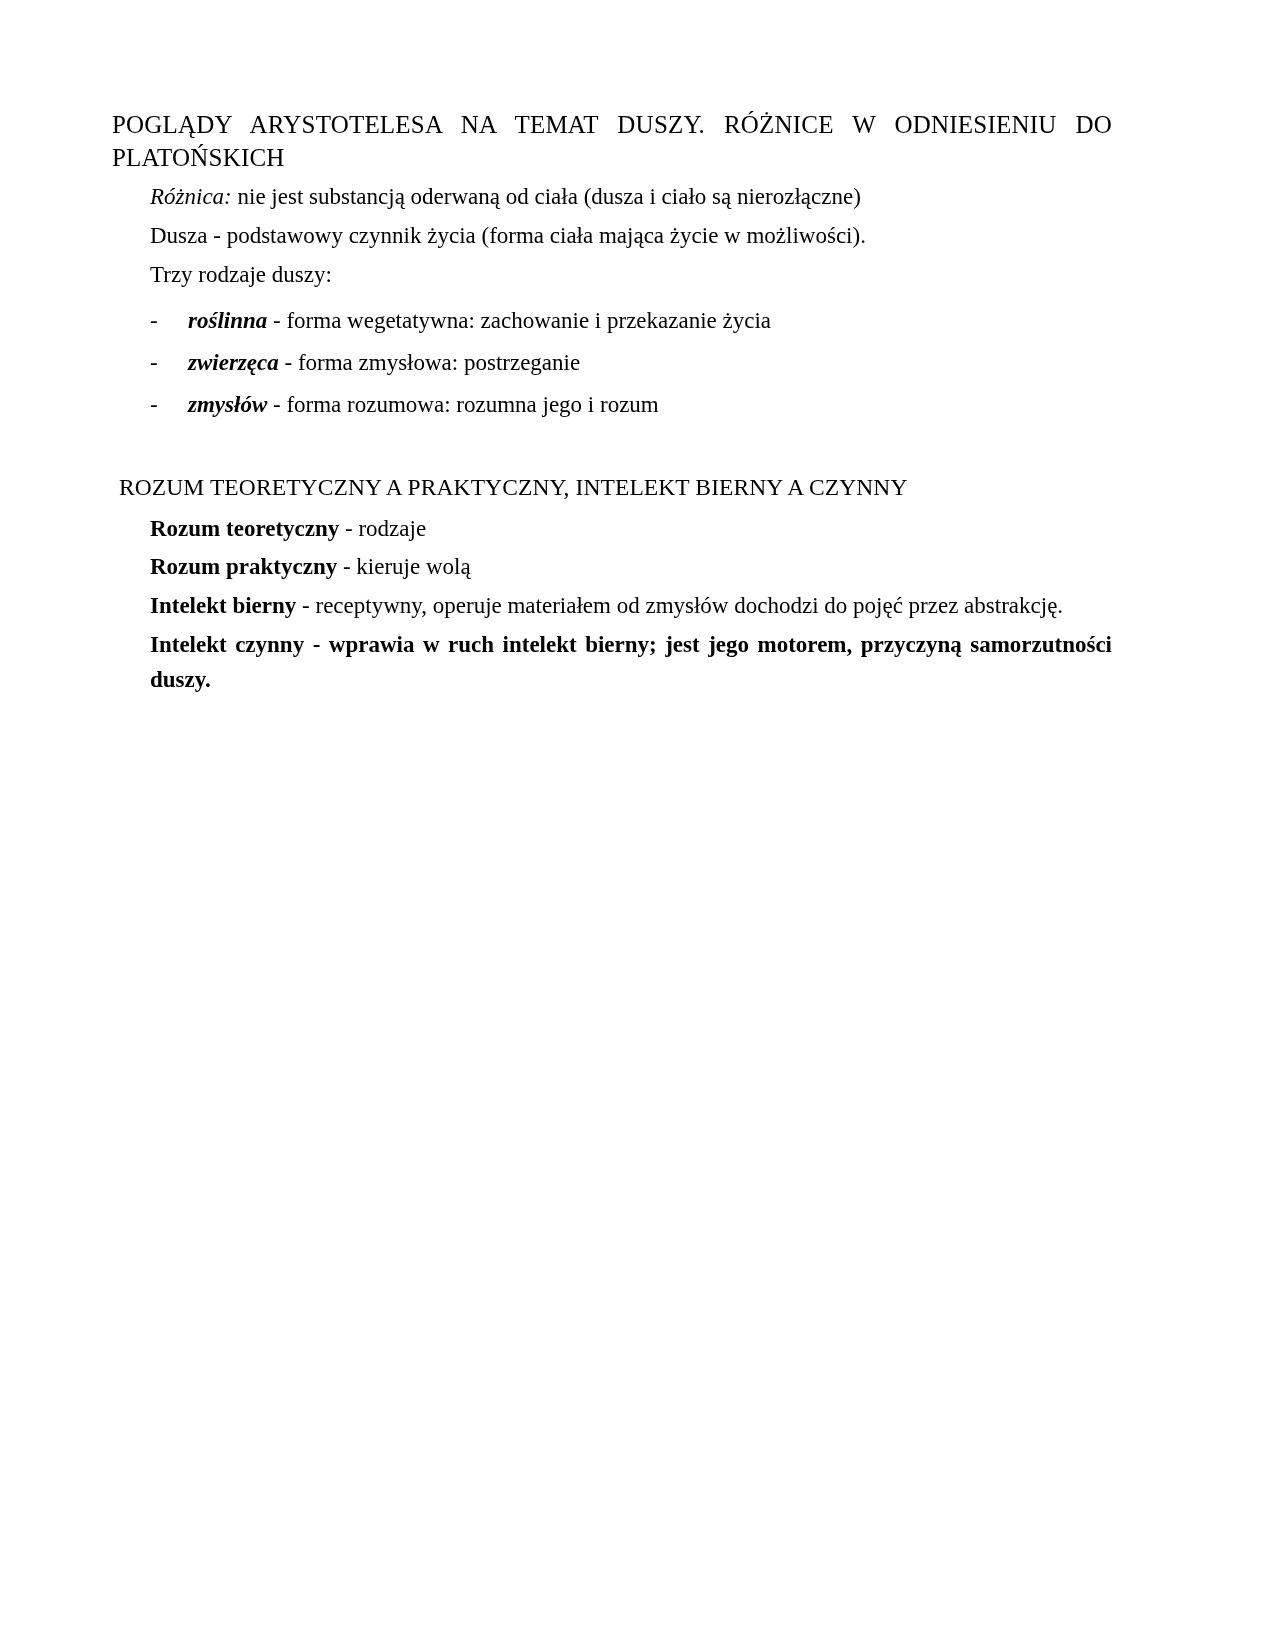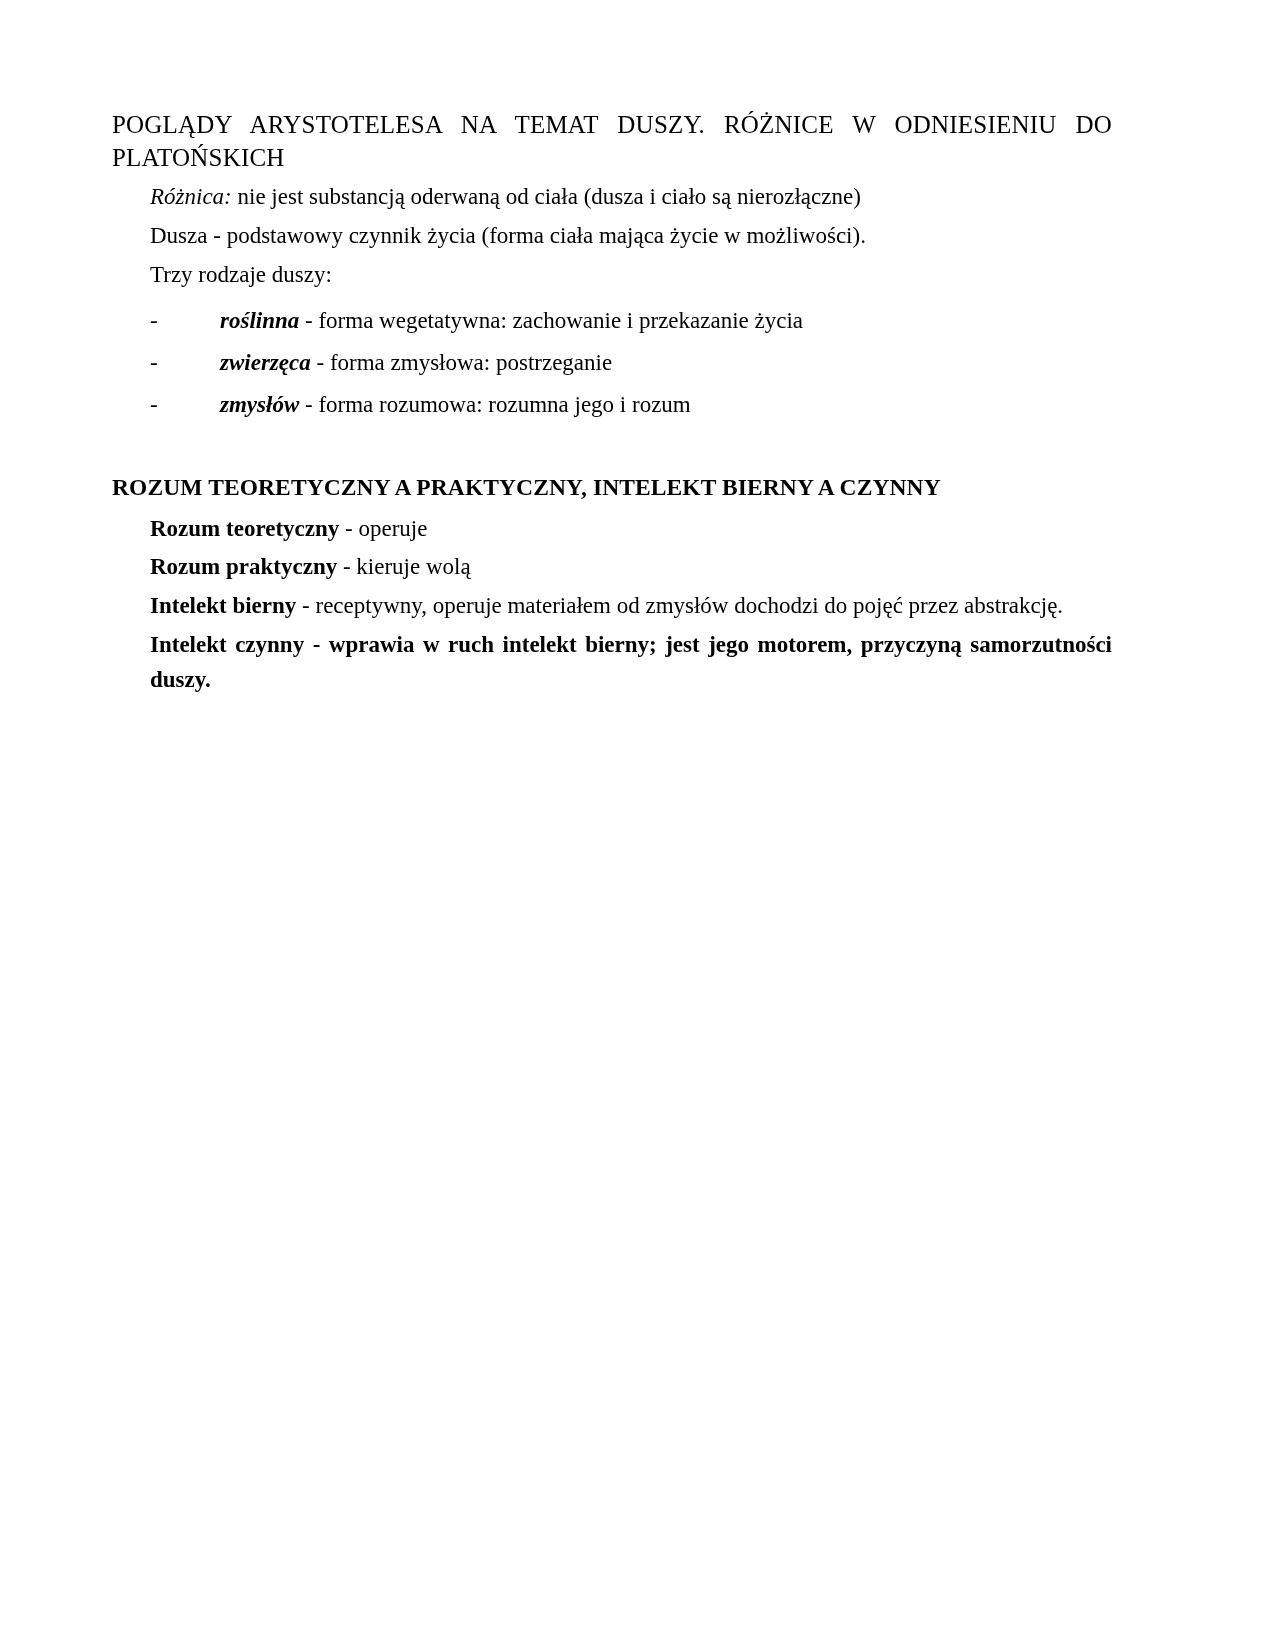--- a/index.html
+++ b/index.html
@@ -36,22 +36,22 @@
     letter-spacing: 0.2px;
     text-align: justify;
     text-align-last: left;
     margin: 0 0 6px 0;
     font-weight: 400;
   }
   .heading-2 {
     font-size: 23.5px;
     line-height: 1.32;
     letter-spacing: 0.1px;
-    margin: 0 0 8px 0;
-    font-weight: 700;
+    margin: 0 0 8px 7px;
+    font-weight: 400;
     white-space: nowrap;
   }
   .para {
     font-size: 23px;
     line-height: 1.52;
     margin: 0 0 4px 0;
     padding-left: 38px;
   }
   .para.justify {
     text-align: justify;
@@ -59,21 +59,20 @@
   .italic {
     font-style: italic;
   }
   .bold {
     font-weight: bold;
     margin-top: 32px;
   }
   .bold-italic {
     font-weight: bold;
     font-style: italic;
-    margin-left: 32px;
   }
   ul.dash-list {
     list-style: none;
     margin: 0;
     padding: 0 0 0 38px;
   }
   ul.dash-list li {
     font-size: 23px;
     line-height: 1.56;
     margin: 0 0 6px 0;
@@ -130,21 +129,21 @@
         <span class="dash">-</span>
         <span class="bold-italic">zmysłów</span><span> - forma rozumowa: rozumna jego i rozum</span>
       </li>
     </ul>
 
     <div class="gap-block"></div>
 
     <h2 class="heading-2">ROZUM TEORETYCZNY A PRAKTYCZNY, INTELEKT BIERNY A CZYNNY</h2>
 
     <p class="para">
-      <span class="bold">Rozum teoretyczny</span><span> - operuje</span>
+      <span class="bold">Rozum teoretyczny</span><span> - rodzaje</span>
     </p>
 
     <p class="para">
       <span class="bold">Rozum praktyczny</span><span> - kieruje wolą</span>
     </p>
 
     <p class="para justify">
       <span class="bold">Intelekt bierny</span><span> - receptywny, operuje materiałem od zmysłów dochodzi do pojęć przez abstrakcję.</span>
     </p>
 

